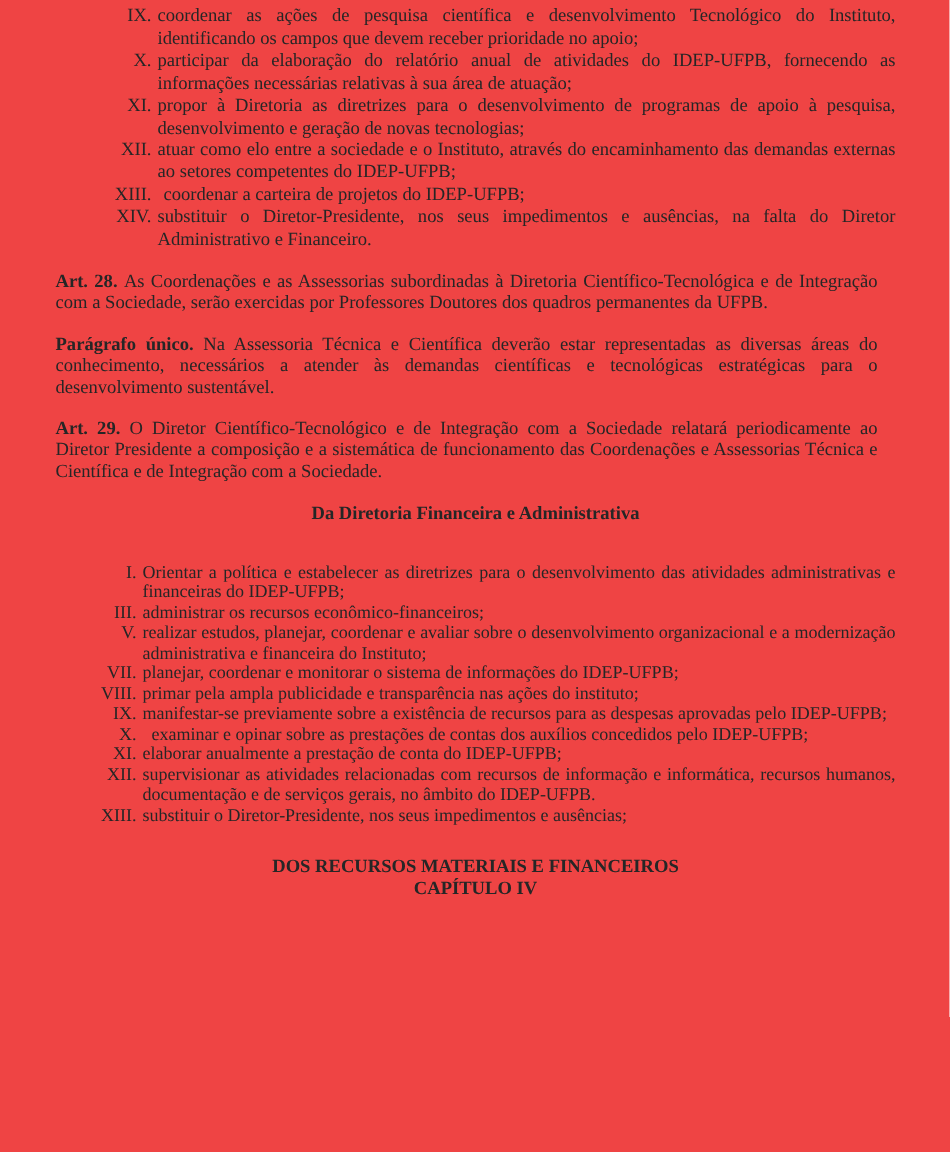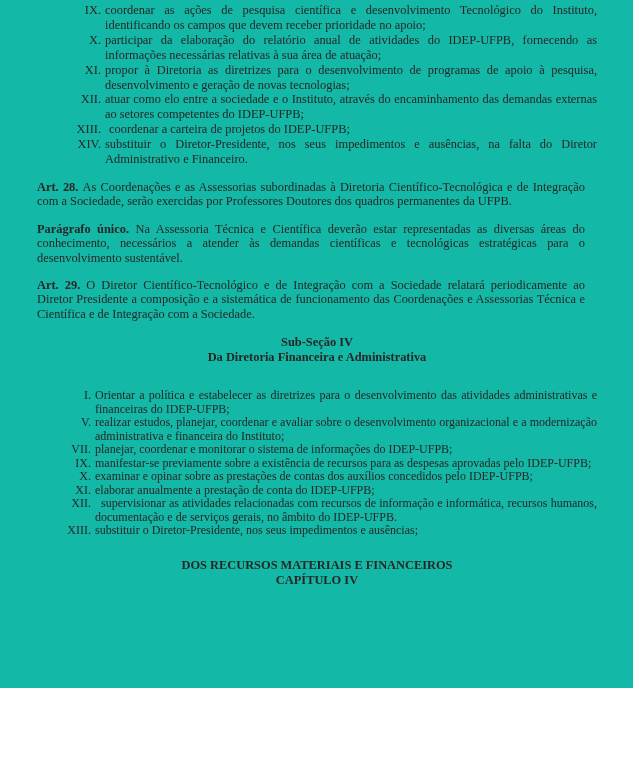--- a/index.html
+++ b/index.html
@@ -1,20 +1,20 @@
 <!DOCTYPE html>
 <html><head>
 <meta charset="utf-8">
 <style>
   html, body { margin: 0; padding: 0; background: #ffffff; }
   .page {
     position: relative;
     width: 633px;
-    height: 688px;
-    background: #14b8a6;
+    height: 768px;
+    background: #ef4444;
     overflow: hidden;
     font-family: "Liberation Serif", "DejaVu Serif", serif;
     color: #262626;
     box-sizing: border-box;
   }
   .content {
     padding: 3px 36px 0 37px;
   }
   
   .rlist { font-size: 12.4px; line-height: 14.9px; }
@@ -87,37 +87,44 @@
 
     <p class="para">
       <span class="label">Parágrafo único.</span><span>Na Assessoria Técnica e Científica deverão estar representadas as diversas áreas do conhecimento, necessários a atender às demandas científicas e tecnológicas estratégicas para o desenvolvimento sustentável.</span>
     </p>
 
     <p class="para">
       <span class="label">Art. 29.</span><span>O Diretor Científico-Tecnológico e de Integração com a Sociedade relatará periodicamente ao Diretor Presidente a composição e a sistemática de funcionamento das Coordenações e Assessorias Técnica e Científica e de Integração com a Sociedade.</span>
     </p>
 
     <div class="heading heading-sub">
-      <div>Sub-Seção IV</div>
       <div>Da Diretoria Financeira e Administrativa</div>
     </div>
 
 
     <div class="rlist rlist-bottom">
         <div class="li">
           <span class="num">I.</span>
           <span class="txt">Orientar a política e estabelecer as diretrizes para o desenvolvimento das atividades administrativas e financeiras do IDEP-UFPB;</span>
         </div>
         <div class="li">
+          <span class="num">III.</span>
+          <span class="txt">administrar os recursos econômico-financeiros;</span>
+        </div>
+        <div class="li">
           <span class="num">V.</span>
           <span class="txt">realizar estudos, planejar, coordenar e avaliar sobre o desenvolvimento organizacional e a modernização administrativa e financeira do Instituto;</span>
         </div>
         <div class="li">
           <span class="num">VII.</span>
           <span class="txt">planejar, coordenar e monitorar o sistema de informações do IDEP-UFPB;</span>
+        </div>
+        <div class="li">
+          <span class="num">VIII.</span>
+          <span class="txt">primar pela ampla publicidade e transparência nas ações do instituto;</span>
         </div>
         <div class="li">
           <span class="num">IX.</span>
           <span class="txt">manifestar-se previamente sobre a existência de recursos para as despesas aprovadas pelo IDEP-UFPB;</span>
         </div>
         <div class="li">
           <span class="num">X.</span>
           <span class="txt">examinar e opinar sobre as prestações de contas dos auxílios concedidos pelo IDEP-UFPB;</span>
         </div>
         <div class="li">

